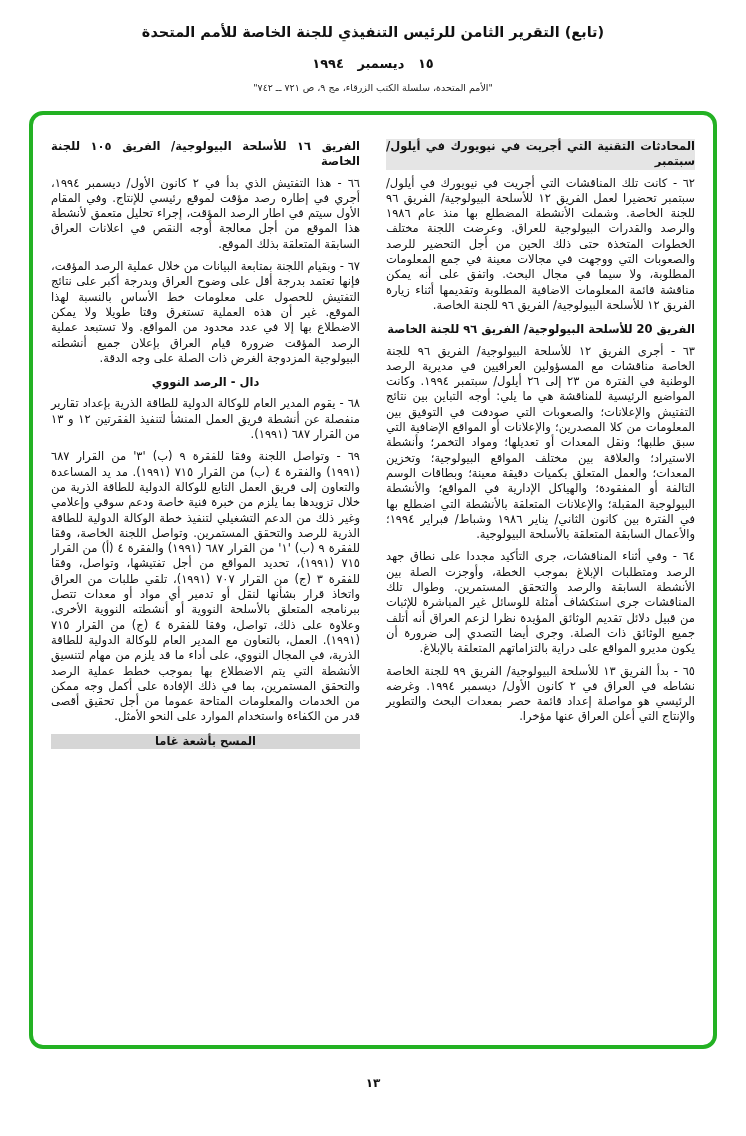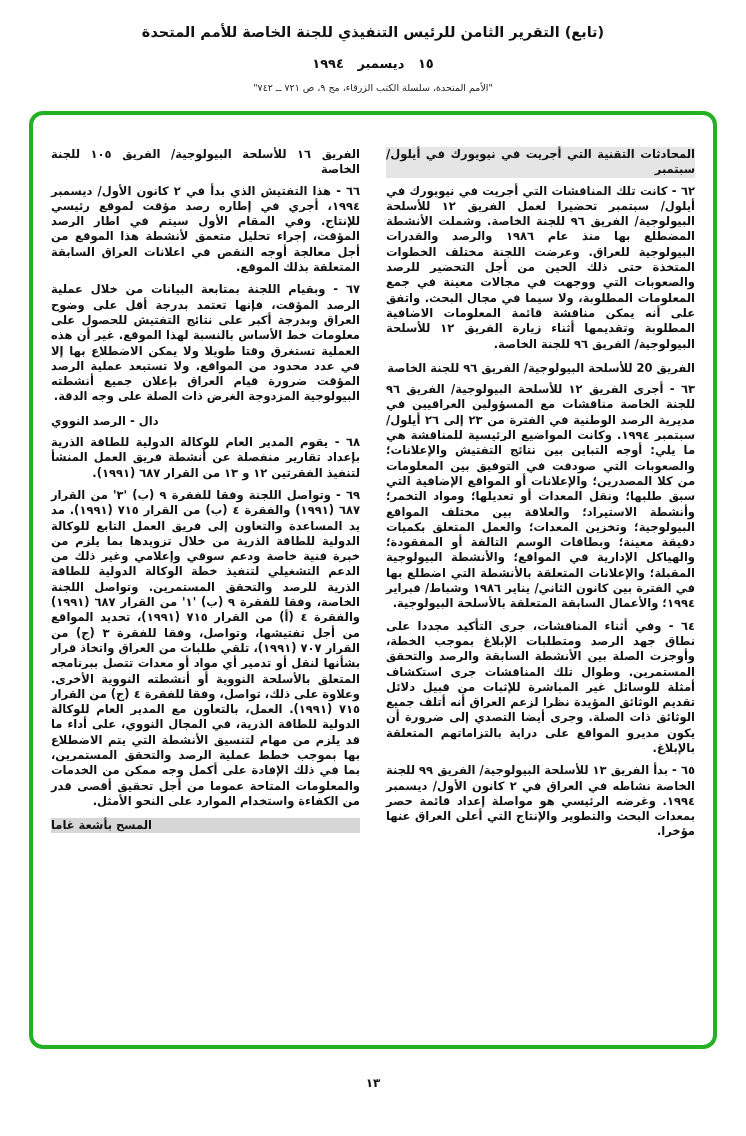--- a/index.html
+++ b/index.html
@@ -52,24 +52,24 @@
     flex: 1 1 0;
     font-size: 11.5px;
     line-height: 15.3px;
     text-align: justify;
   }
   .heading {
     font-weight: bold;
     margin: 9px 0 6px 0;
     text-align: justify;
   }
-  .heading.first { margin-top: 16px; }
-  .heading.centered { text-align: left; }
+  .heading.first { margin-top: 8px; }
+  .heading.centered { text-align: center; }
   .shaded { background: #d6d6d6; }
-  .para { margin-bottom: 7px; font-weight: bold; }
+  .para { margin-bottom: 7px; }
   .page-number {
     text-align: center;
     font-size: 12px;
     margin-top: 27px;
     font-weight: bold;
   }
 </style>
 </head>
 <body>
 

